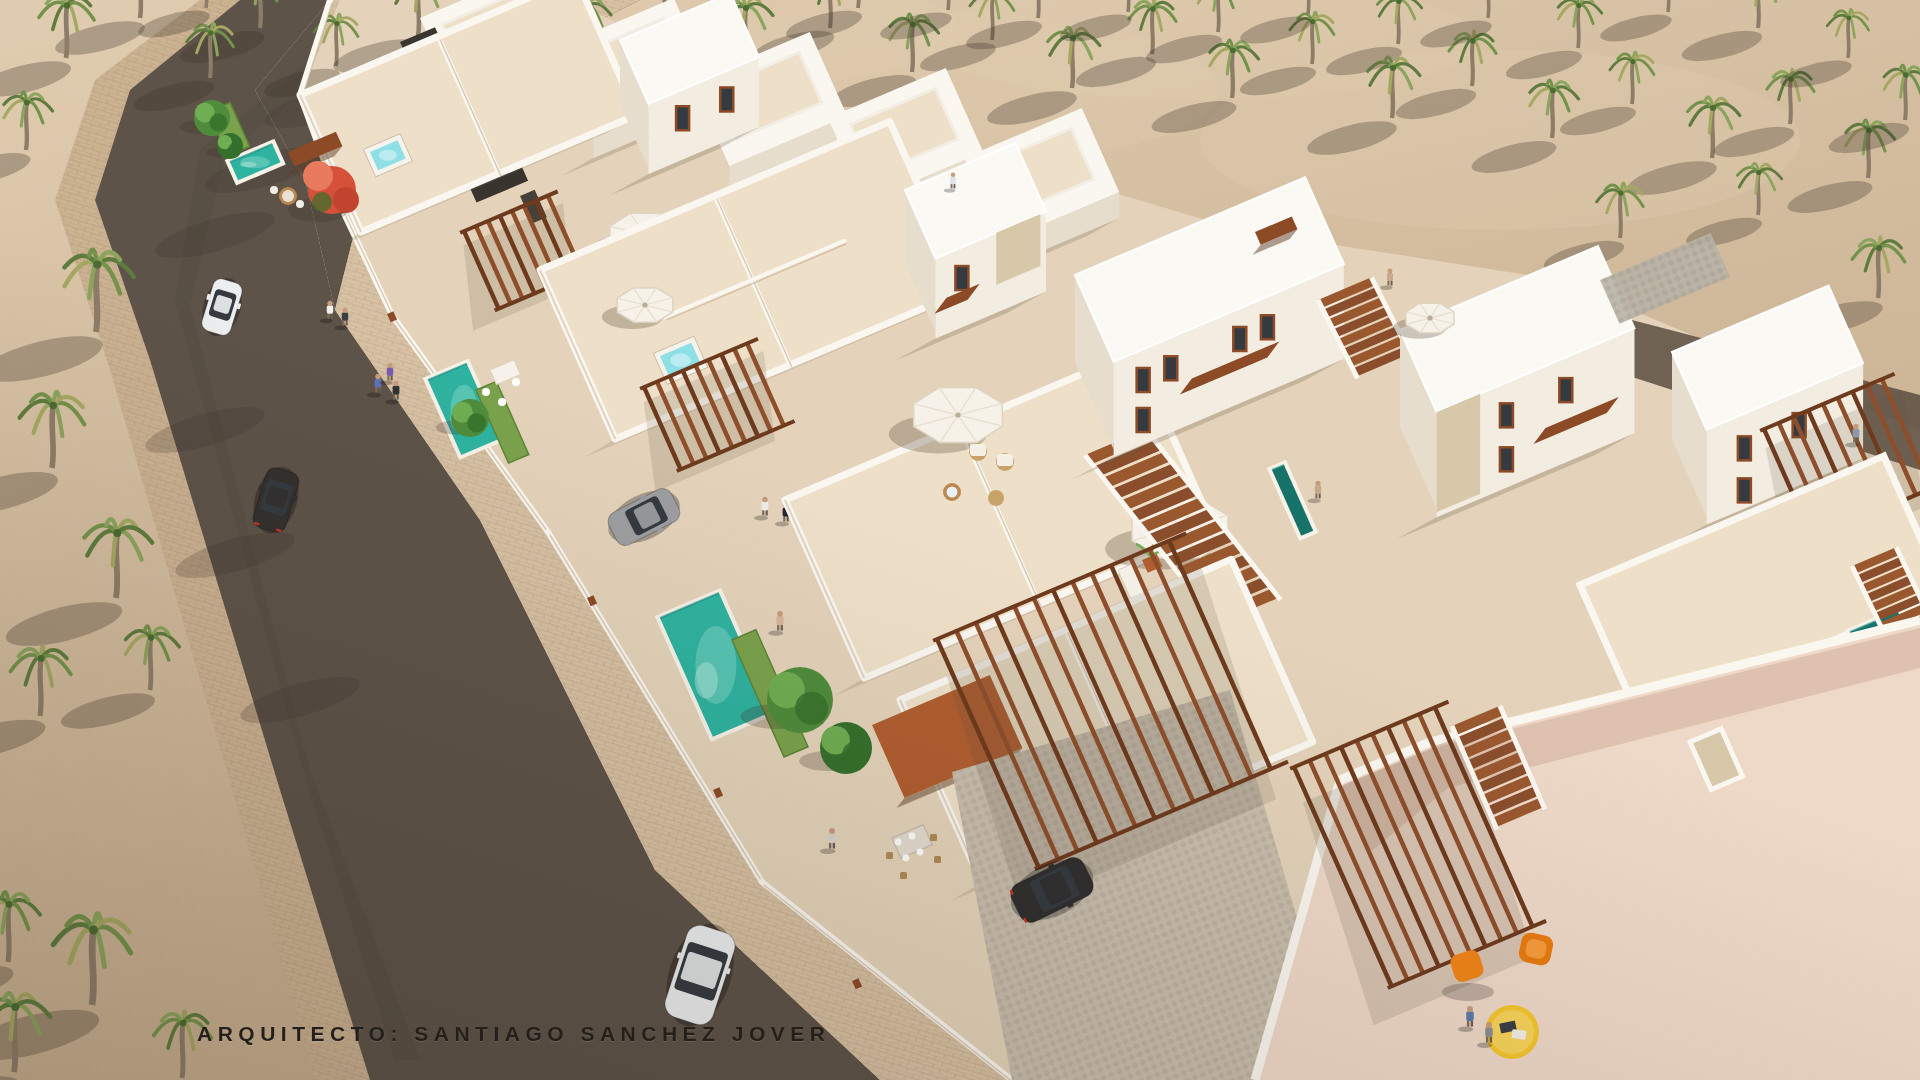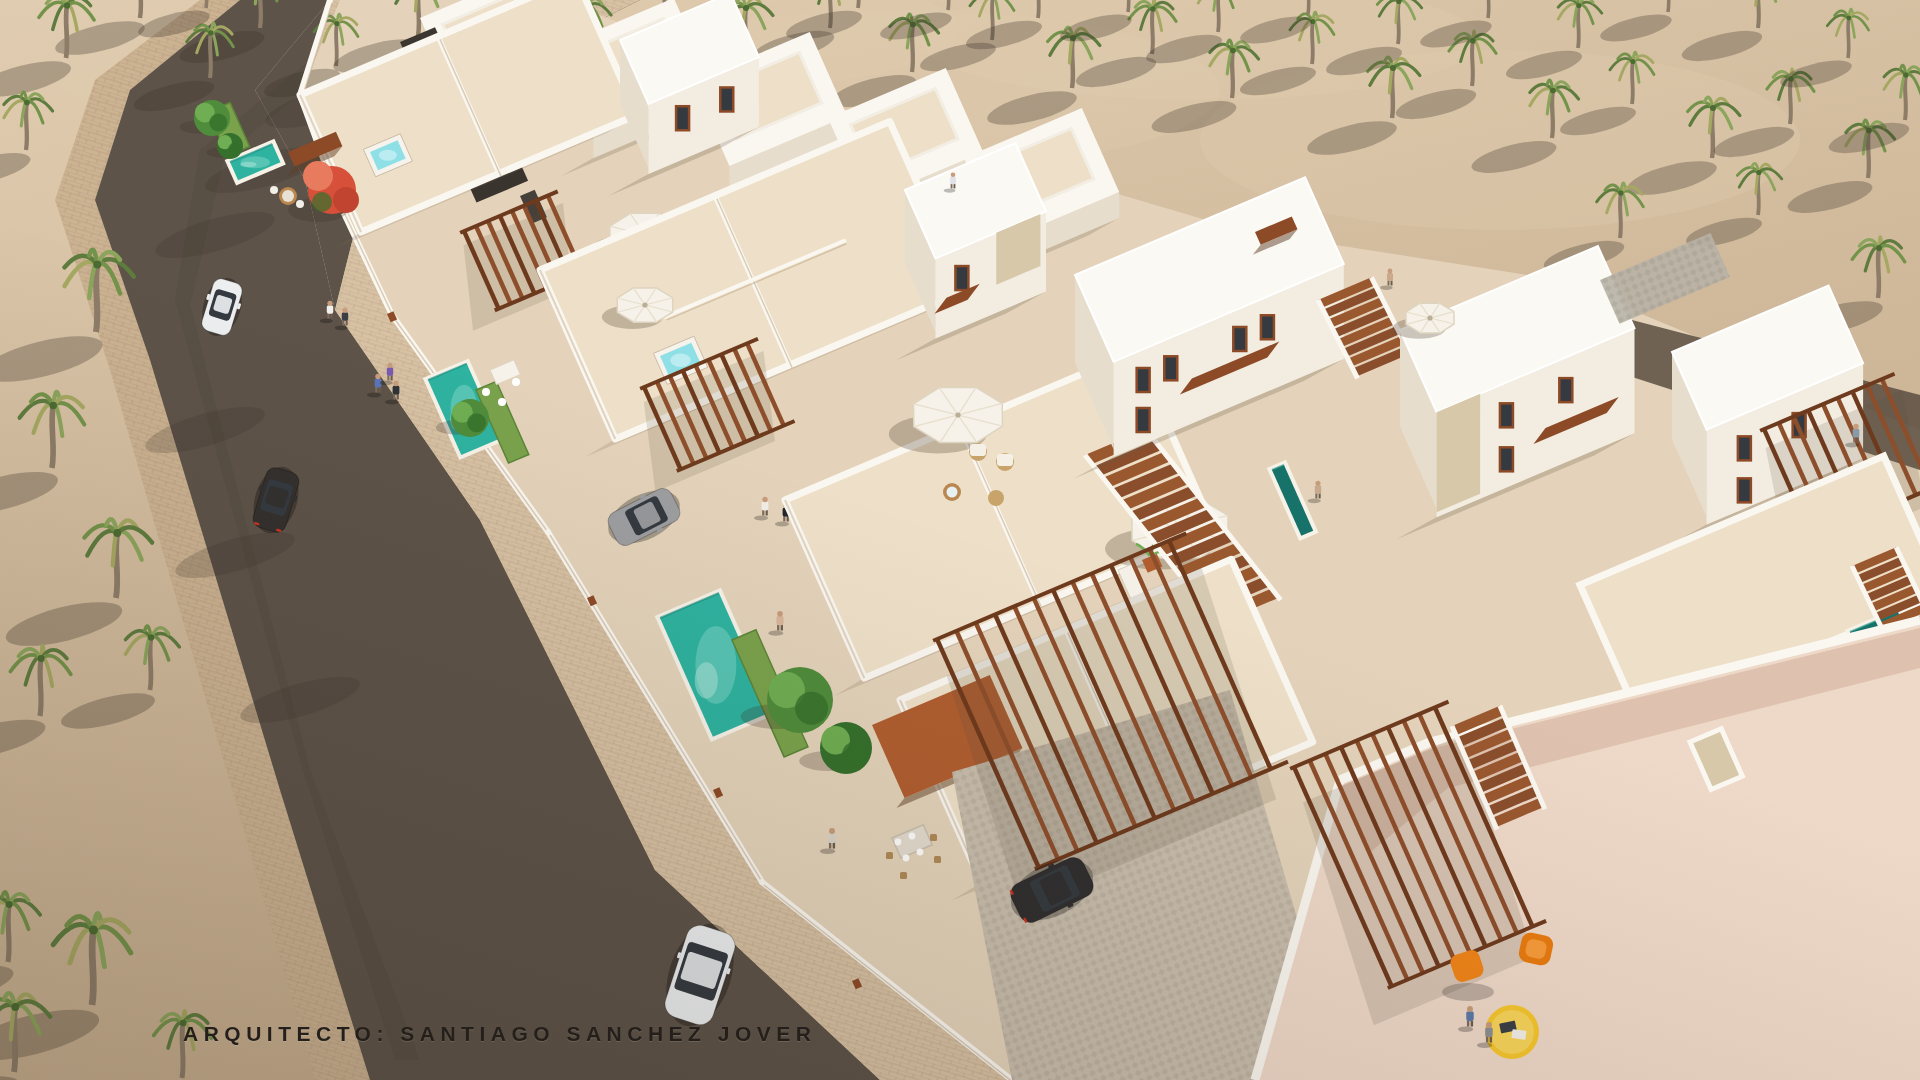--- a/index.html
+++ b/index.html
@@ -1,19 +1,19 @@
 <!DOCTYPE html>
 <html><head>
 <meta charset="utf-8">
 <style>
   html,body{margin:0;padding:0;background:#1a1712;}
   .scene{position:relative;width:1920px;height:1080px;overflow:hidden;
          font-family:"Liberation Sans",sans-serif;}
   .scene svg{position:absolute;left:0;top:0;}
-  .caption{position:absolute;left:183px;top:1022px;font-size:21px;font-weight:700;
+  .caption{position:absolute;left:197px;top:1022px;font-size:21px;font-weight:700;
            letter-spacing:5.5px;white-space:nowrap;
            font-family:"Liberation Sans",sans-serif;
            text-shadow:0 1px 0 rgba(255,255,255,0.12);}
 </style>
 </head>
 <body>
 
 <div class="scene">
   <svg id="art" viewBox="0 0 1920 1080" width="1920" height="1080">
       <defs>

